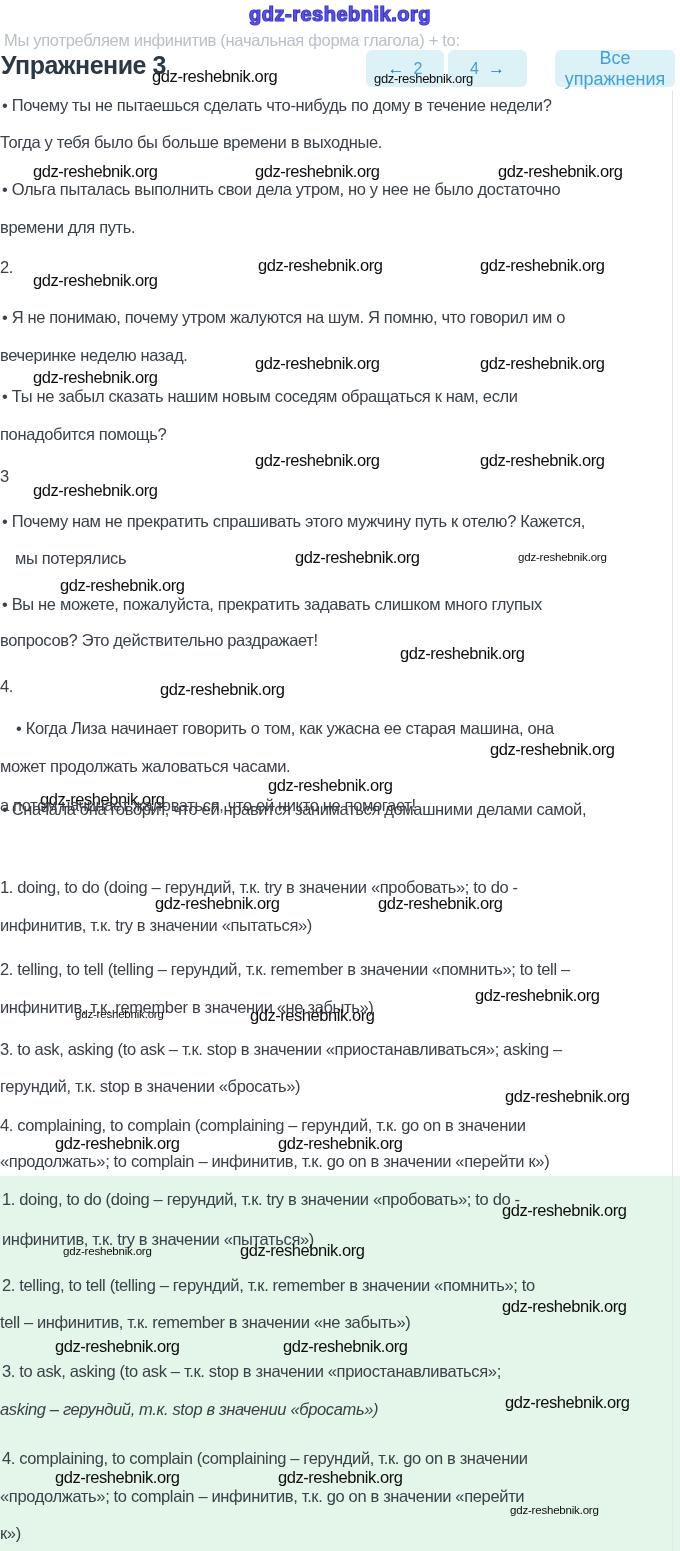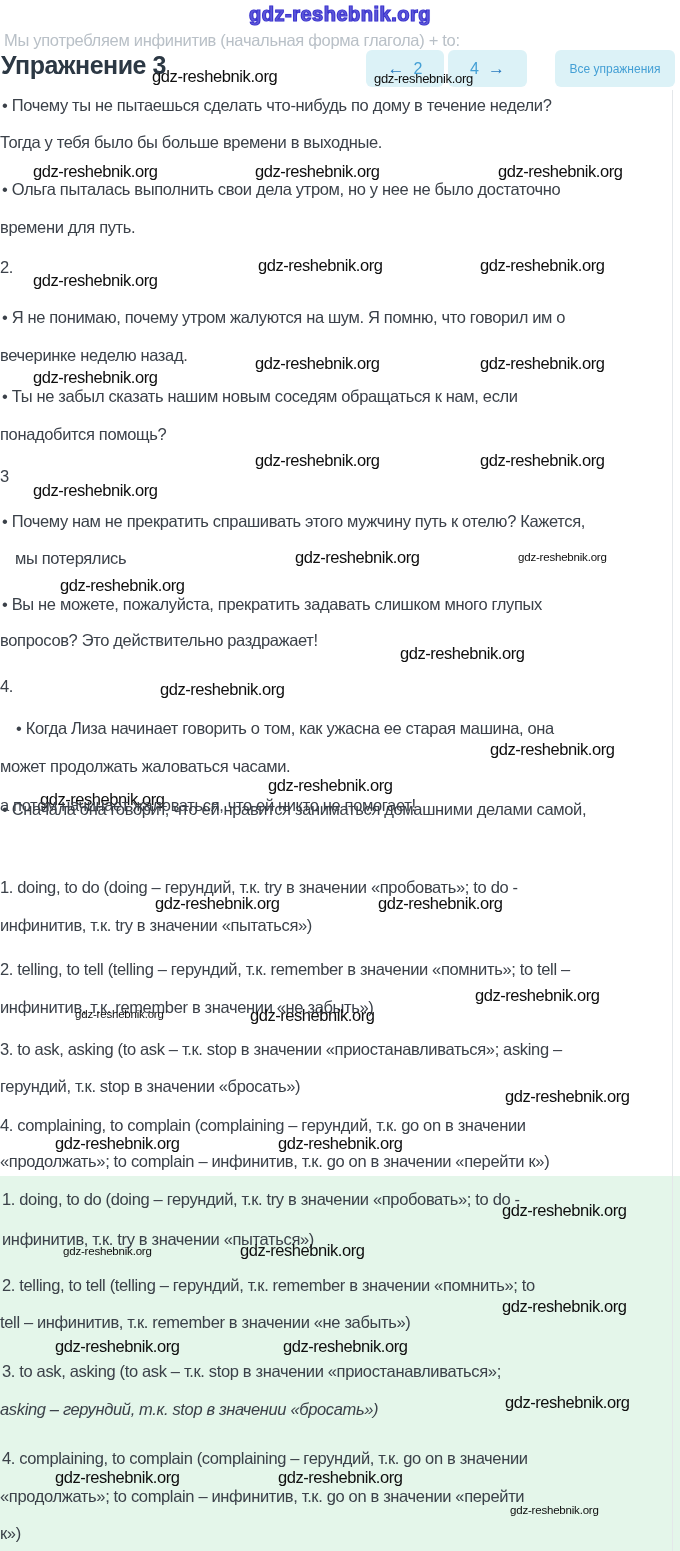--- a/index.html
+++ b/index.html
@@ -33,21 +33,21 @@
   .nav-btn{
     position:absolute;top:50px;height:37px;border:none;border-radius:6px;
     background:var(--button-bg);display:flex;align-items:center;justify-content:center;
     gap:9px;cursor:pointer;padding:0;
     font-family:"Liberation Sans","DejaVu Sans",sans-serif;
   }
   .nav-btn .num{font-size:16px;color:var(--button-text);}
   .nav-btn .arr{font-size:17px;font-weight:700;color:var(--arrow);}
   .btn-prev{left:366px;width:78px;}
   .btn-next{left:448px;width:79px;}
-  .btn-all{left:555px;width:120px;font-size:12px;font-weight:500;color:var(--button-text);}
+  .btn-all{left:555px;width:120px;font-size:18px;font-weight:500;color:var(--button-text);}
   .nav-wm{left:374px;top:71px;font-size:13px;font-weight:500;color:var(--watermark);letter-spacing:-0.3px;}
 
   
   .highlight-panel{
     position:absolute;left:0;top:1176px;width:680px;height:375px;
     background:var(--highlight-bg);
   }
   
   .right-divider{position:absolute;left:672px;top:90px;width:1px;height:1461px;background:#e4e7ea;}
 

